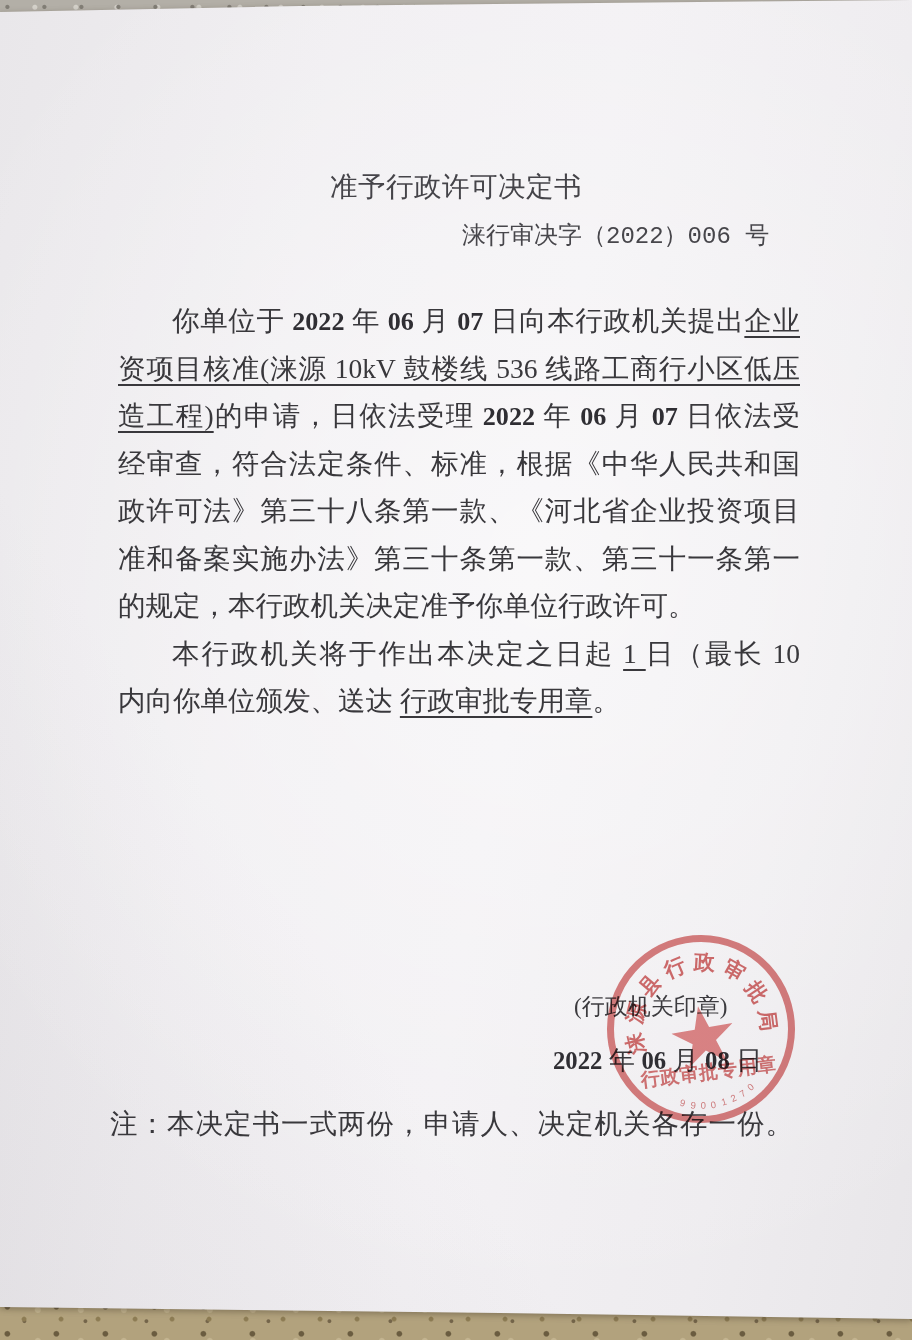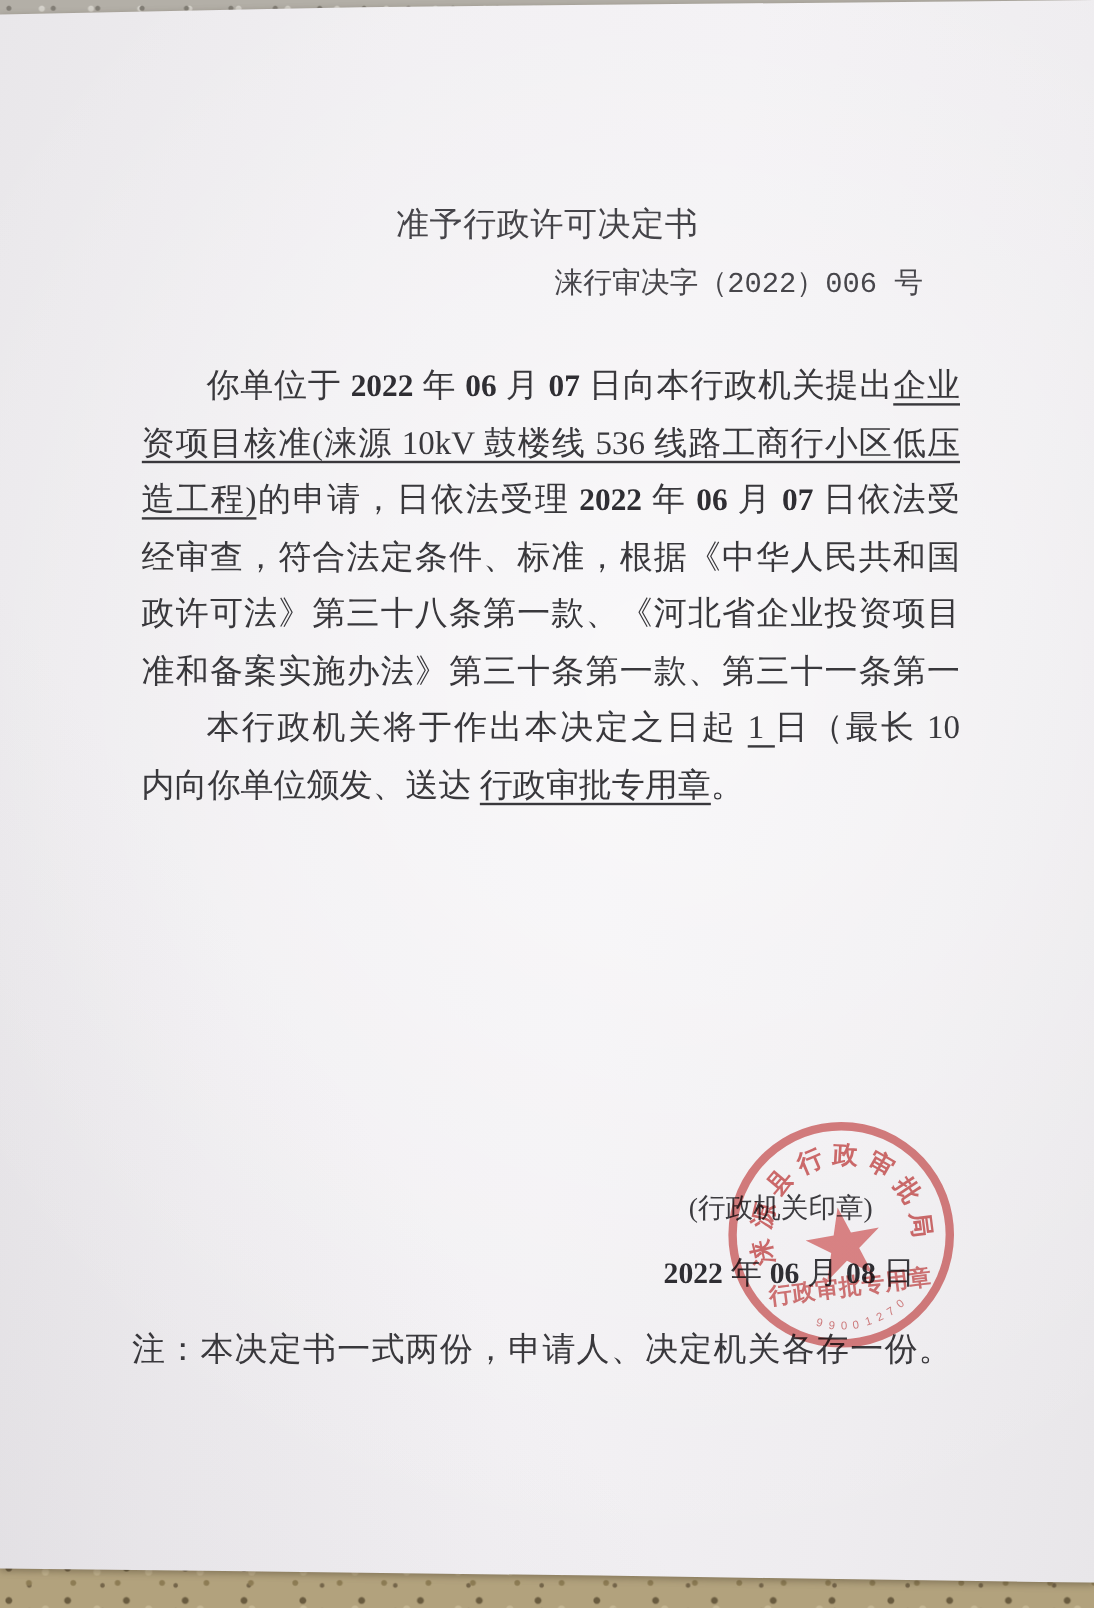--- a/index.html
+++ b/index.html
@@ -107,20 +107,21 @@
     <div class="doc-title">准予行政许可决定书</div>
     <div class="doc-number">涞行审决字（2022）006 号</div>
 
     <div class="body-text">
         <div class="bline just ind"><span>你单位于 </span><span class="b">2022</span><span> 年 </span><span class="b">06</span><span> 月 </span><span class="b">07</span><span> 日向本行政机关提出</span><span class="u">企业投</span></div>
         <div class="bline just"><span class="u">资项目核准(涞源 10kV 鼓楼线 536 线路工商行小区低压改</span></div>
         <div class="bline just"><span class="u">造工程)</span><span>的申请，日依法受理 </span><span class="b">2022</span><span> 年 </span><span class="b">06</span><span> 月 </span><span class="b">07</span><span> 日依法受理，</span></div>
         <div class="bline just"><span>经审查，符合法定条件、标准，根据《中华人民共和国行</span></div>
         <div class="bline just"><span>政许可法》第三十八条第一款、《河北省企业投资项目核</span></div>
         <div class="bline just"><span>准和备案实施办法》第三十条第一款、第三十一条第一款</span></div>
+        <div class="bline"><span>的规定，本行政机关决定准予你单位行政许可。</span></div>
         <div class="bline just ind"><span>本行政机关将于作出本决定之日起 </span><span class="u">1&nbsp;</span><span>日（最长 10 日）</span></div>
         <div class="bline"><span>内向你单位颁发、送达 </span><span class="u">行政审批专用章</span><span>。</span></div>
       </div>
 
     <div class="seal-note">(行政机关印章)</div>
     <div class="date-line"><span class="b">2022</span><span> 年 </span><span class="b">06</span><span> 月 </span><span class="b">08</span><span> 日</span></div>
     <div class="footnote">注：本决定书一式两份，申请人、决定机关各存一份。</div>
 
     <div class="seal">
       <div class="seal-star"></div>

